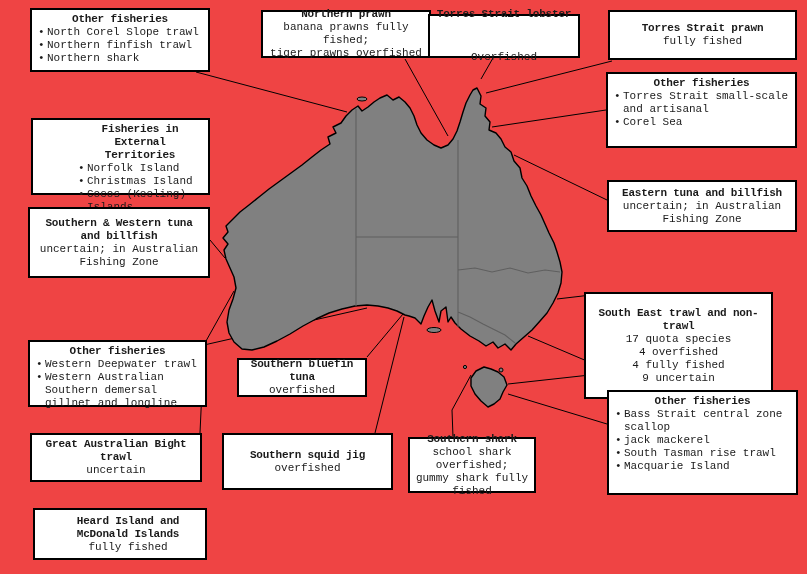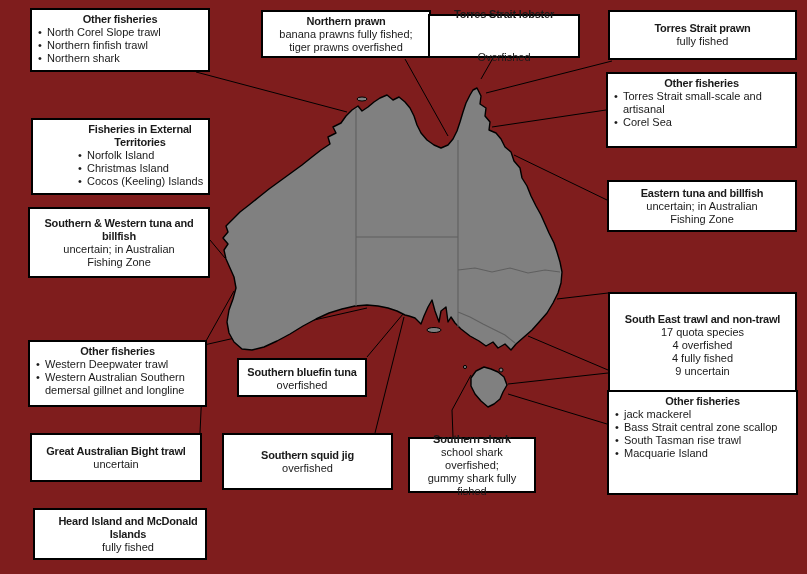--- a/index.html
+++ b/index.html
@@ -1,18 +1,18 @@
 <!DOCTYPE html>
 <html><head>
 <meta charset="utf-8">
 <style>
   html,body{margin:0;padding:0;background:#ffffff;}
   #figure{
-    position:relative;width:807px;height:574px;background:#7f1d1d;
-    font-family:Liberation Sans, sans-serif;overflow:hidden;
+    position:relative;width:807px;height:574px;background:#ef4444;
+    font-family:Liberation Mono, monospace;overflow:hidden;
   }
   #map-layer{position:absolute;left:0;top:0;}
   .coast{stroke:#000000;stroke-width:1.4;stroke-linejoin:round;}
   .state{fill:none;stroke:#5f5f5f;stroke-width:1.1;}
   .leader{stroke:#000000;stroke-width:1;fill:none;}
   .islet{stroke:#000000;stroke-width:1;}
   .box{
     position:absolute;box-sizing:border-box;background:#ffffff;
     border:2px solid #000000;padding:3px 4px;
     font-size:11px;line-height:13px;color:#1a1a1a;
@@ -124,37 +124,37 @@
     <div class="box-line">uncertain; in Australian</div>
     <div class="box-line">Fishing Zone</div>
   </div>
 
   <div class="box center" style="left:607px;top:180px;width:190px;height:52px;">
     <div class="box-title">Eastern tuna and billfish</div>
     <div class="box-line">uncertain; in Australian</div>
     <div class="box-line">Fishing Zone</div>
   </div>
 
-  <div class="box center" style="left:608px;top:292px;width:189px;height:107px;">
+  <div class="box center" style="left:584px;top:292px;width:189px;height:107px;">
     <div class="box-title">South East trawl and non-trawl</div>
     <div class="box-line">17 quota species</div>
     <div class="box-line">4 overfished</div>
     <div class="box-line">4 fully fished</div>
     <div class="box-line">9 uncertain</div>
   </div>
 
   <div class="box" style="left:28px;top:340px;width:179px;height:67px;">
     <div class="box-title">Other fisheries</div>
     <ul class="bullets">
       <li>Western Deepwater trawl</li>
       <li>Western Australian Southern demersal gillnet and longline</li>
     </ul>
   </div>
 
-  <div class="box center" style="left:237px;top:358px;width:130px;height:39px;justify-content:flex-end;">
+  <div class="box center" style="left:237px;top:358px;width:130px;height:39px;">
     <div class="box-title">Southern bluefin tuna</div>
     <div class="box-line">overfished</div>
   </div>
 
   <div class="box center" style="left:30px;top:433px;width:172px;height:49px;">
     <div class="box-title">Great Australian Bight trawl</div>
     <div class="box-line">uncertain</div>
   </div>
 
   <div class="box center" style="left:222px;top:433px;width:171px;height:57px;">
@@ -164,22 +164,22 @@
 
   <div class="box center" style="left:408px;top:437px;width:128px;height:56px;">
     <div class="box-title">Southern shark</div>
     <div class="box-line">school shark overfished;</div>
     <div class="box-line">gummy shark fully fished</div>
   </div>
 
   <div class="box" style="left:607px;top:390px;width:191px;height:105px;">
     <div class="box-title">Other fisheries</div>
     <ul class="bullets">
+      <li>Bass Strait central zone scallop</li>
       <li>jack mackerel</li>
-      <li>Bass Strait central zone scallop</li>
       <li>South Tasman rise trawl</li>
       <li>Macquarie Island</li>
     </ul>
   </div>
 
   <div class="box center" style="left:33px;top:508px;width:174px;height:52px;padding-left:20px;">
     <div class="box-title">Heard Island and McDonald Islands</div>
     <div class="box-line">fully fished</div>
   </div>
 

